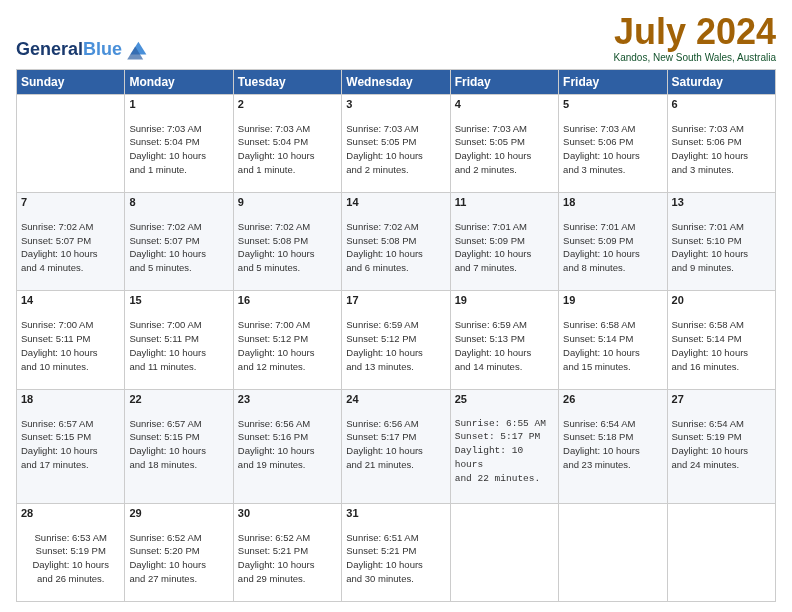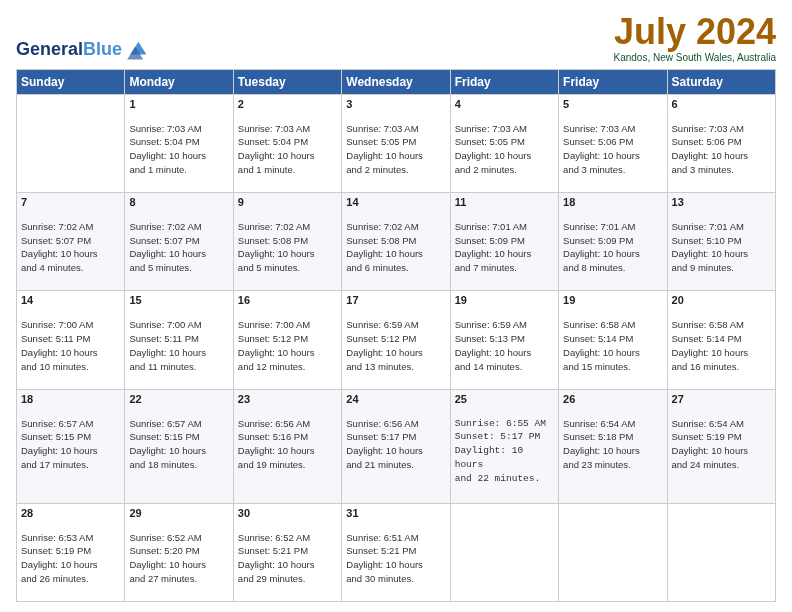--- a/index.html
+++ b/index.html
@@ -326,21 +326,21 @@
             <span class="day-num">27</span>
             <div class="cell-content" style="white-space: pre-line;">Sunrise: 6:54 AM
 Sunset: 5:19 PM
 Daylight: 10 hours
 and 24 minutes.</div>
           </td>
         </tr>
         <tr>
           <td>
             <span class="day-num">28</span>
-            <div class="cell-content" style="white-space: pre-line;">Sunrise: 6:53 AM
+            <div class="cell-content" style="white-space: pre-line; text-align: center;">Sunrise: 6:53 AM
 Sunset: 5:19 PM
 Daylight: 10 hours
 and 26 minutes.</div>
           </td>
           <td>
             <span class="day-num">29</span>
             <div class="cell-content" style="white-space: pre-line;">Sunrise: 6:52 AM
 Sunset: 5:20 PM
 Daylight: 10 hours
 and 27 minutes.</div>

